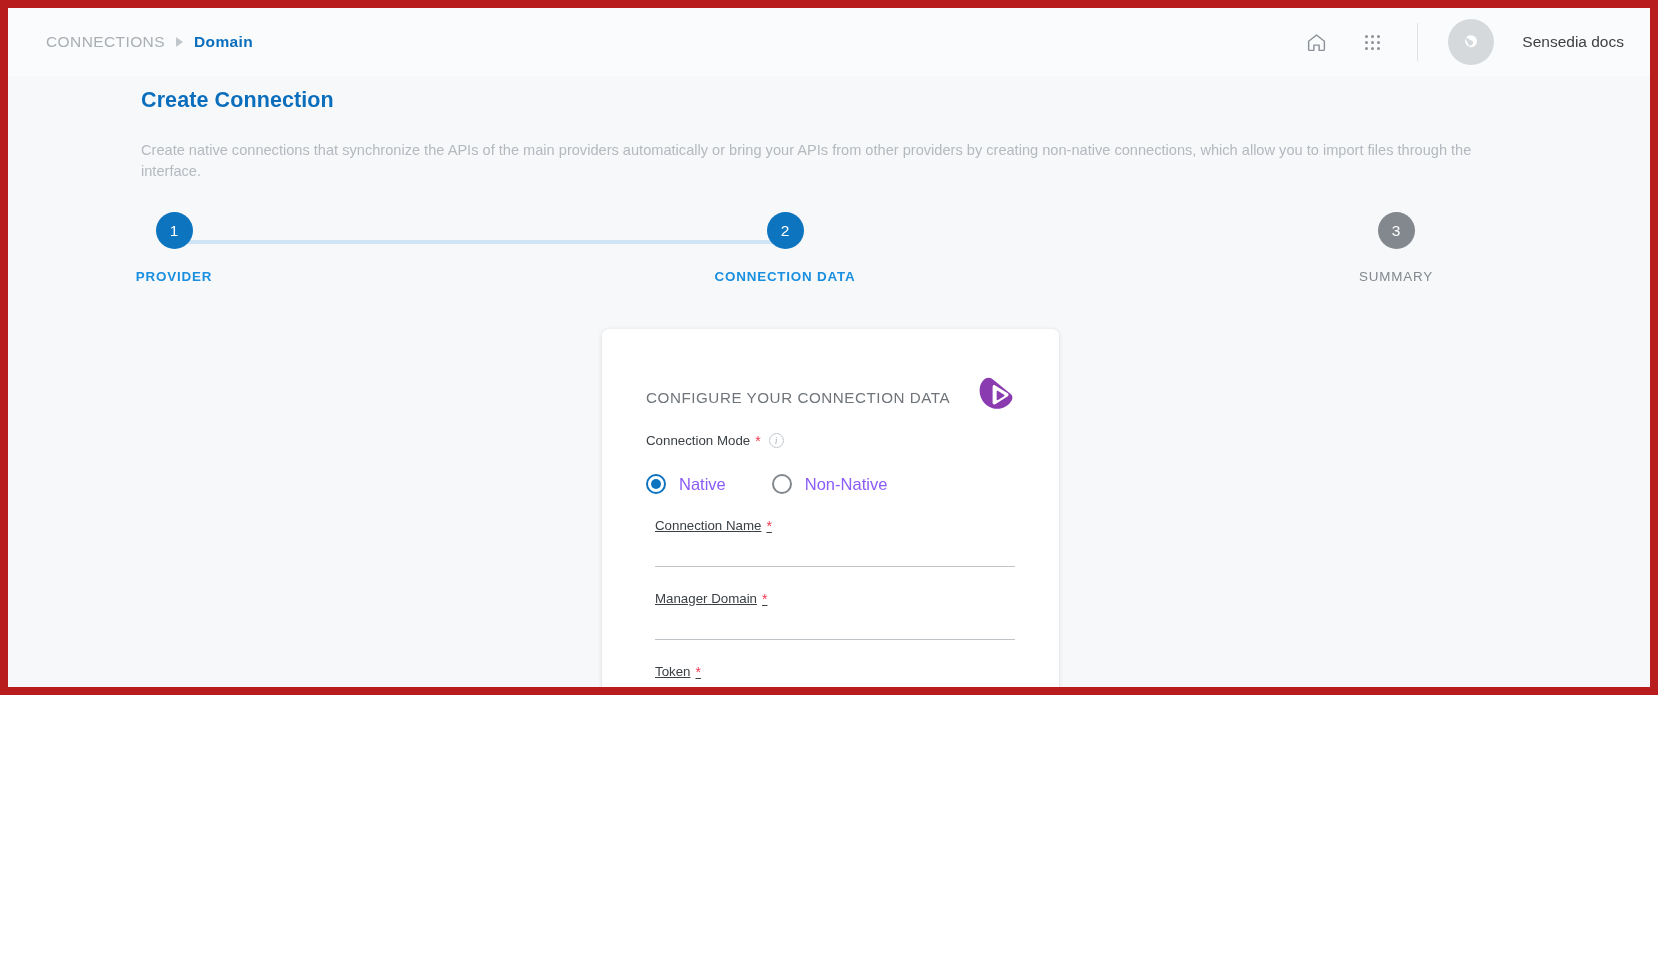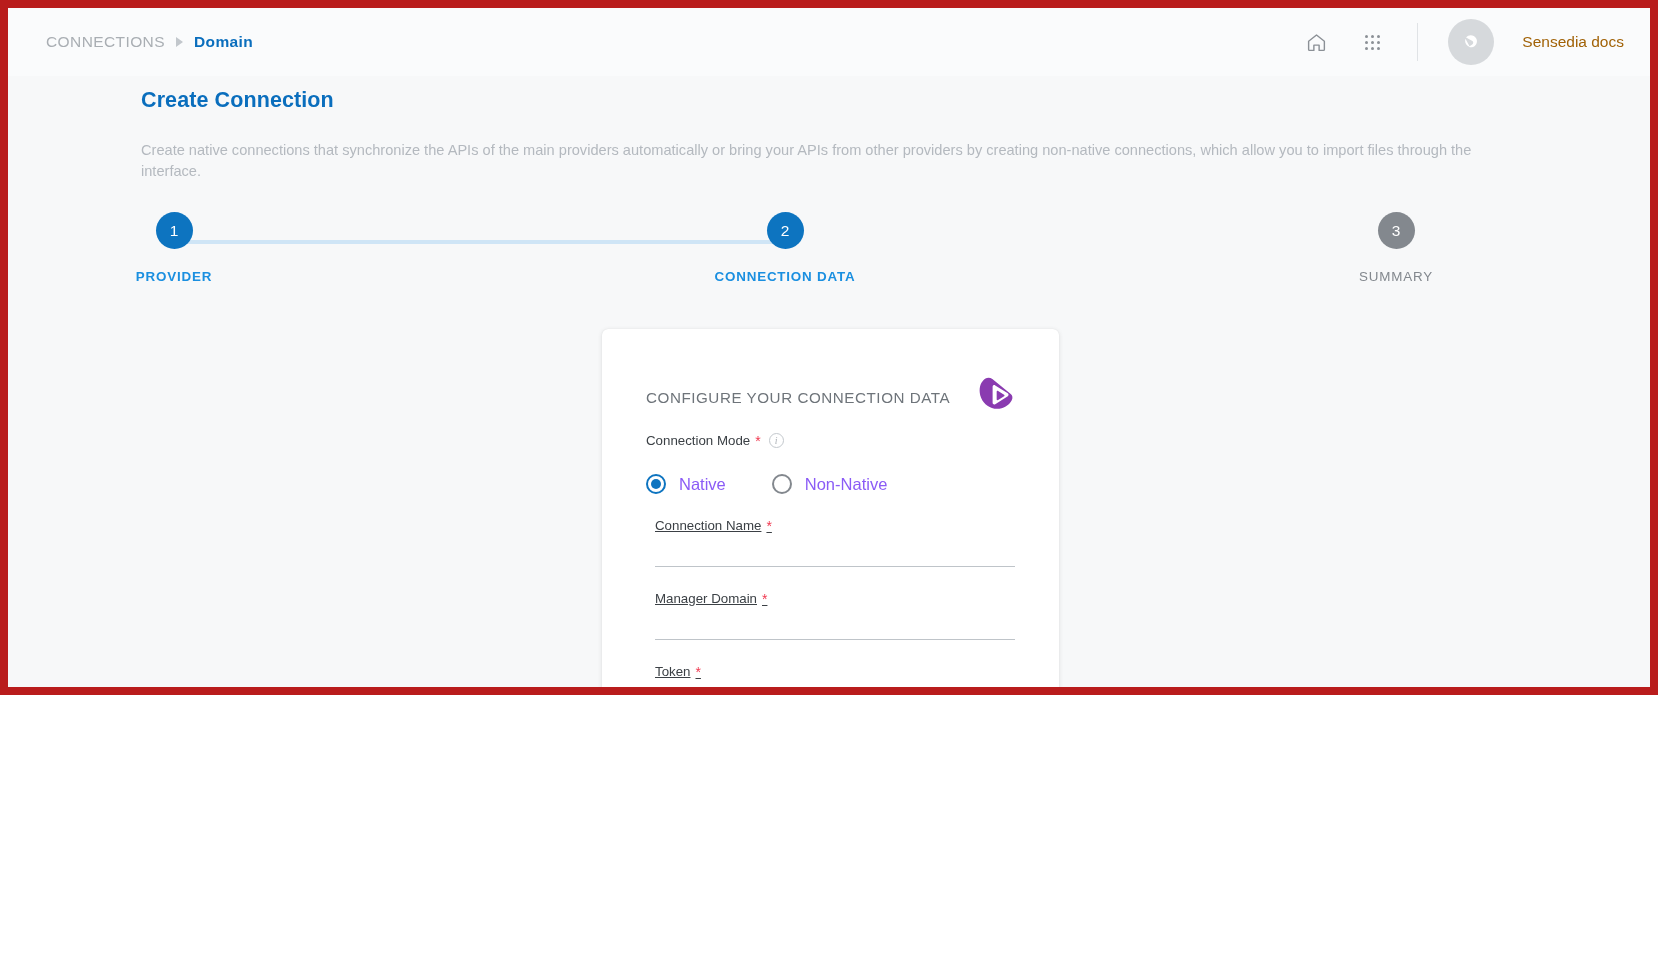--- a/index.html
+++ b/index.html
@@ -85,21 +85,21 @@
   .avatar {
     width: 46px; height: 46px;
     border-radius: 50%;
     background: #d6d9dc;
     display: flex;
     align-items: center;
     justify-content: center;
   }
   .user-name {
     font-size: 15.5px;
-    color: #a16207;
+    color: #404040;
     margin-left: 6px;
     text-align: right;
   }
 
   
   .page-title {
     position: absolute;
     left: 133px; top: 80px;
     font-size: 21.5px;
     font-weight: bold;

